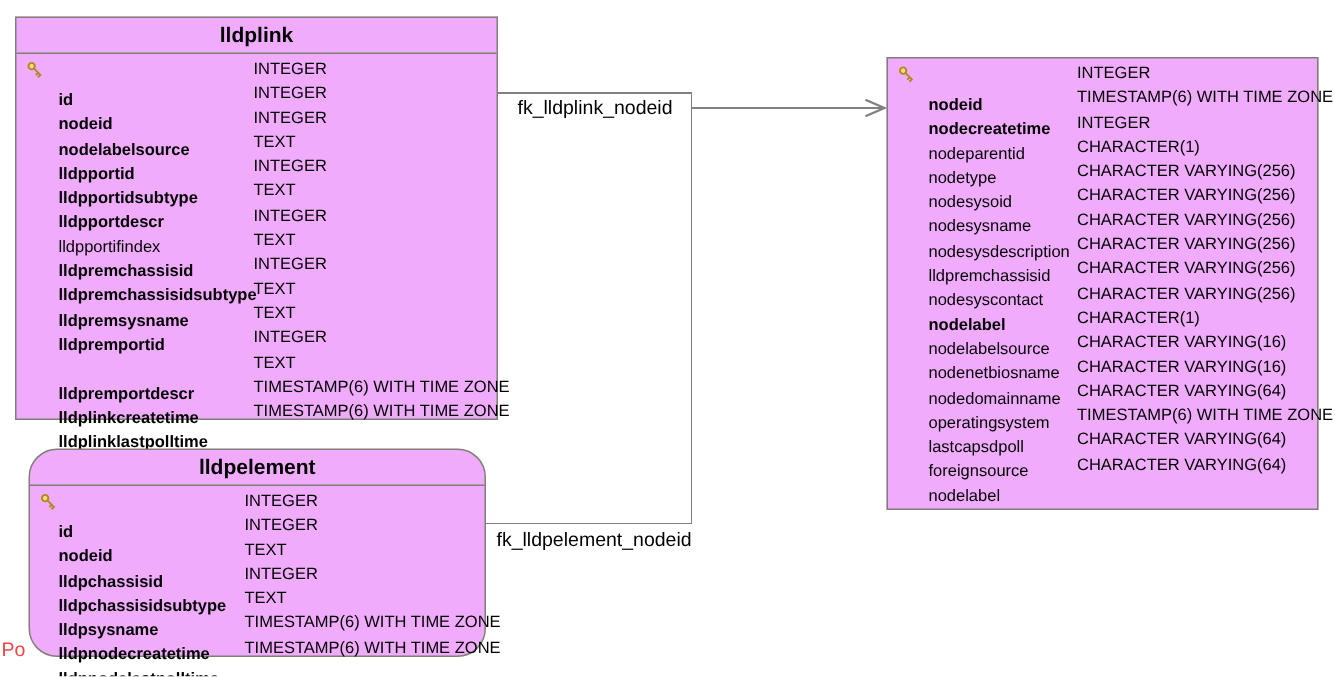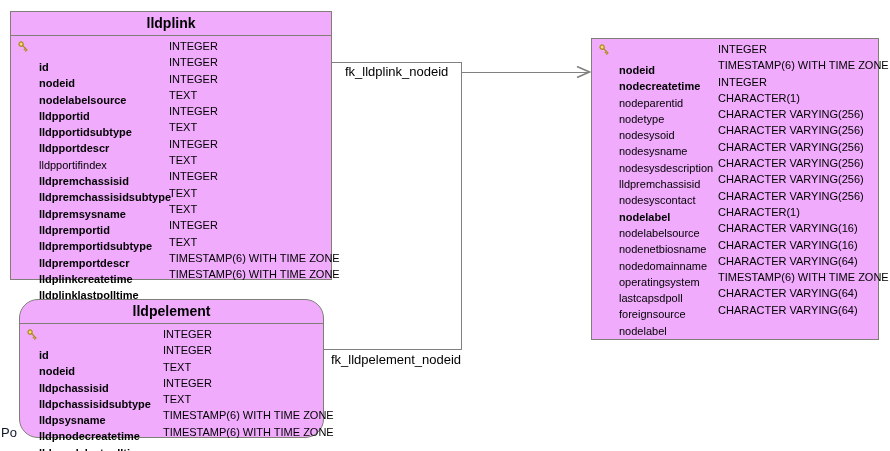--- a/index.html
+++ b/index.html
@@ -3,21 +3,21 @@
 <meta charset="utf-8">
 <style>
   html,body{margin:0;padding:0;background:#fff;}
   .canvas{
     position:relative;width:890px;height:451px;overflow:hidden;background:#ffffff;
     font-family:"Liberation Sans",sans-serif;color:#000;
   }
   .wires{position:absolute;left:0;top:0;z-index:0;}
   .watermark{
     position:absolute;left:1px;top:425px;width:17px;height:16px;overflow:hidden;
-    font-size:13px;color:#0f172a;z-index:0;white-space:nowrap;
+    font-size:13px;color:#ef4444;z-index:0;white-space:nowrap;
   }
   .tbl{
     position:absolute;z-index:1;background:#f0abfc;border:1px solid #7F7F76;
     box-sizing:border-box;
   }
   .thead{
     height:23px;line-height:23px;border-bottom:1px solid #7F7F76;
     text-align:center;font-size:14px;font-weight:bold;
   }
   .tbody{position:relative;padding-top:2px;}
@@ -103,21 +103,20 @@
         </div>
         <div class="row">
           <span class="fname b">lldpremsysname</span>
           <span class="ftype">TEXT</span>
         </div>
         <div class="row">
           <span class="fname b">lldpremportid</span>
           <span class="ftype">TEXT</span>
         </div>
         <div class="row">
-          <span class="fname b">lldpremportidsubtype</span>
           <span class="ftype">INTEGER</span>
         </div>
         <div class="row">
           <span class="fname b">lldpremportdescr</span>
           <span class="ftype">TEXT</span>
         </div>
         <div class="row">
           <span class="fname b">lldplinkcreatetime</span>
           <span class="ftype">TIMESTAMP(6) WITH TIME ZONE</span>
         </div>

